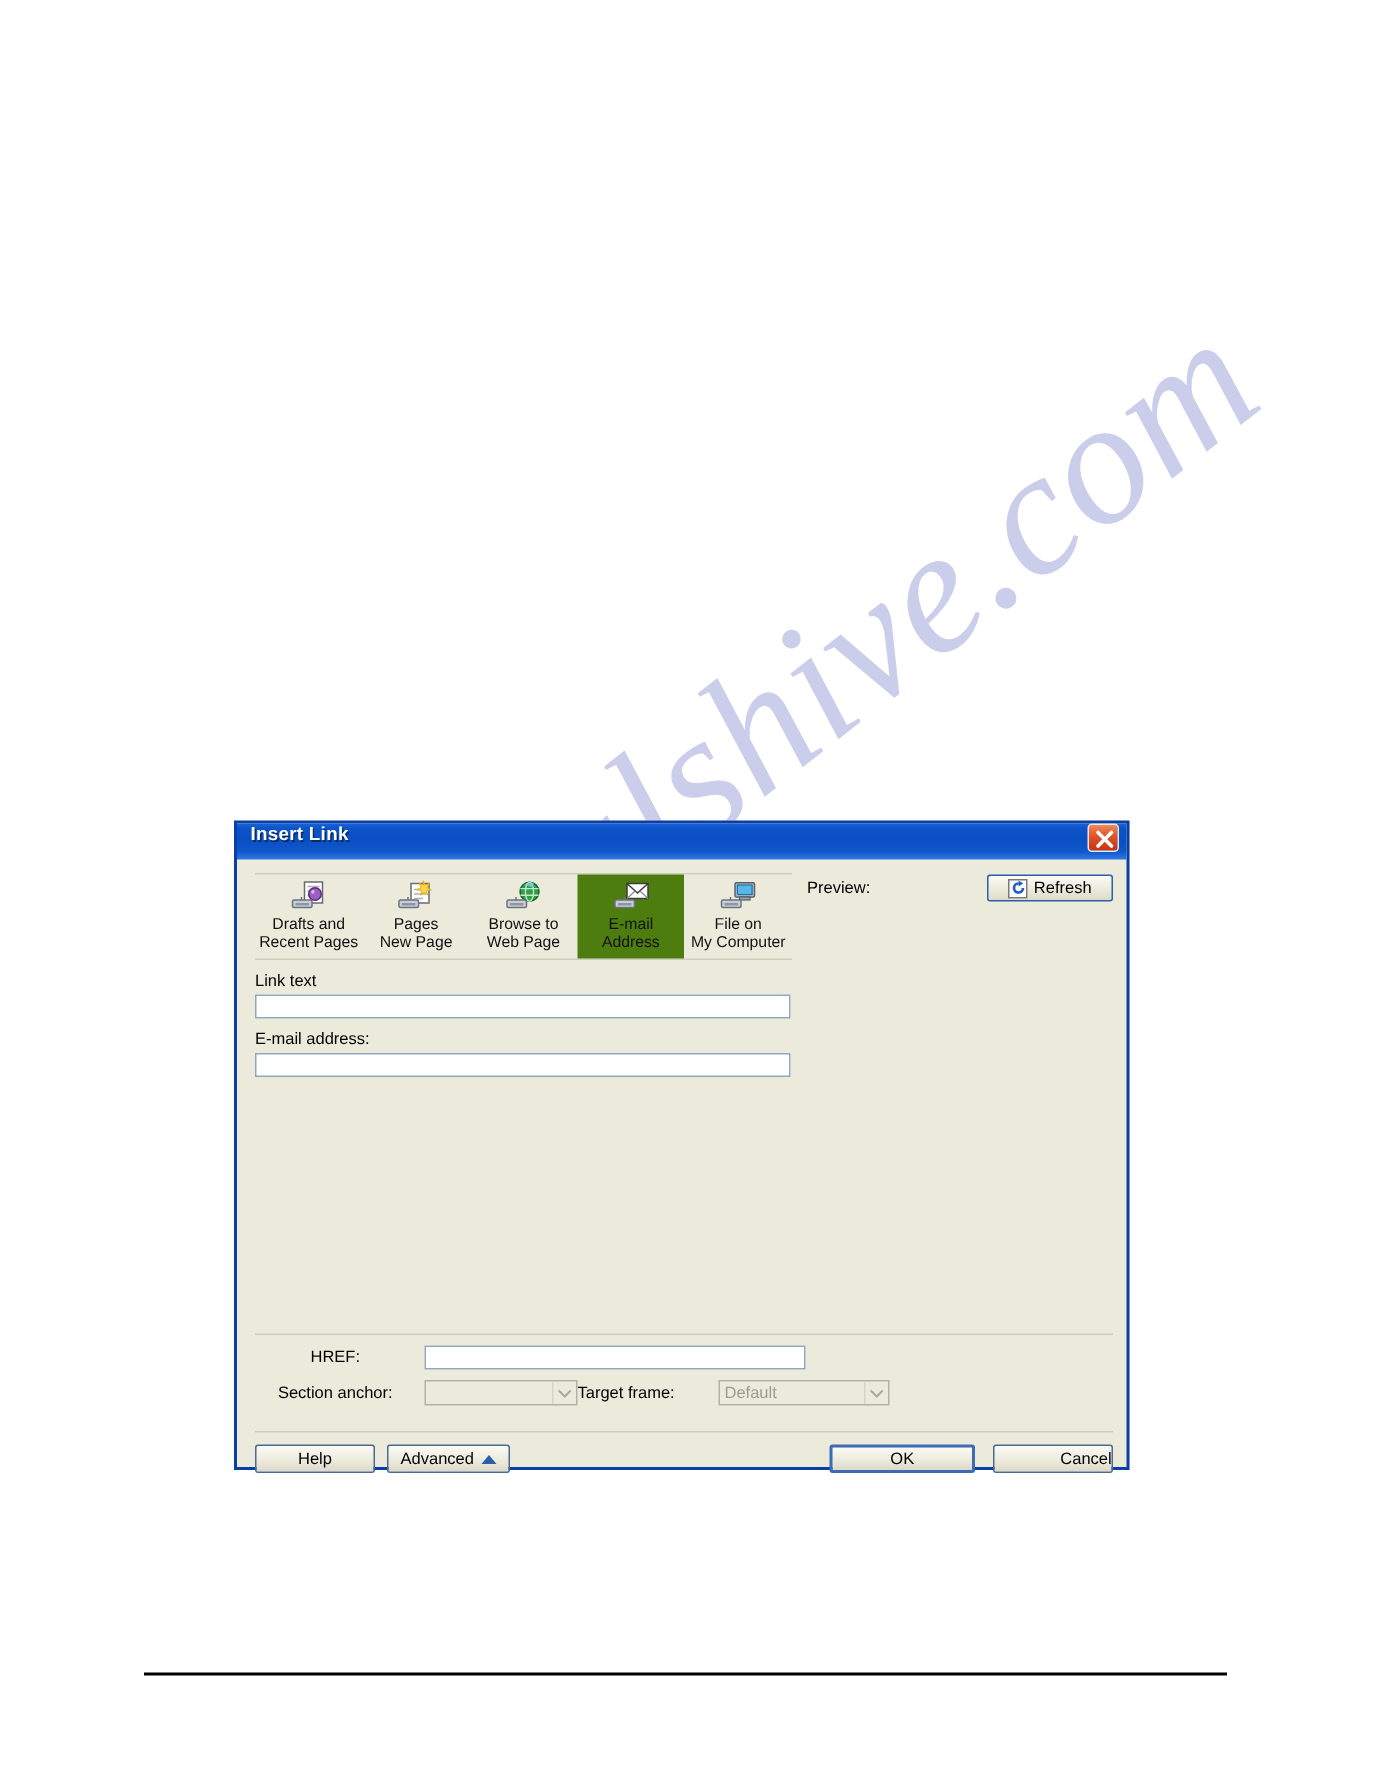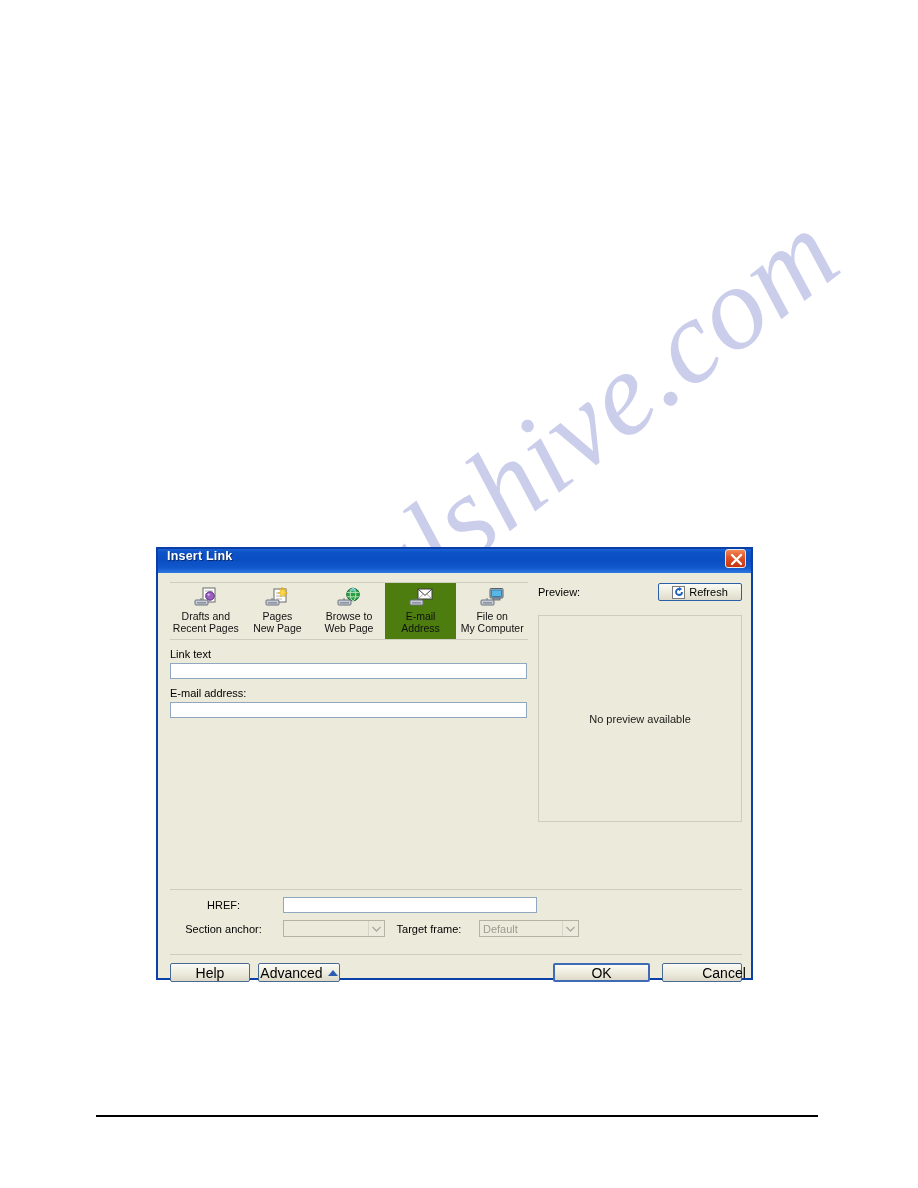--- a/index.html
+++ b/index.html
@@ -216,40 +216,40 @@
   .adv-row { display: flex; align-items: center; margin-bottom: 7px; }
   .adv-row-label {
     font-size: 11px;
     text-align: center;
     padding-right: 6px;
     box-sizing: border-box;
   }
   .href-label { width: 113px; }
   .href-input { width: 254px; height: 16px; }
   .anchor-label { width: 113px; }
-  .target-label { width: 88px; text-align: center; padding-right: 6px; font-size: 11px; }
+  .target-label { width: 88px; text-align: left; padding-right: 6px; font-size: 11px; }
   .combo {
     height: 17px;
     border: 1px solid #b6b2a3;
     background: #eceadb;
     display: flex; align-items: center;
     box-sizing: border-box;
     font-size: 11px;
     color: #9c9c90;
     padding-left: 3px;
     cursor: default;
   }
   .combo .combo-val { flex: 1; }
   .combo .combo-arrow {
     width: 15px; height: 15px;
     display:flex; align-items:center; justify-content:center;
     border-left: 1px solid #d8d5c6;
   }
   .anchor-combo { width: 102px; }
-  .target-combo { width: 100px; }
+  .target-combo { width: 114px; }
 
   
   .btn-sep {
     position: absolute;
     left: 12px; top: 381px;
     width: 572px; height: 1px;
     background: #cfcdbe;
   }
   .btn-row {
     position: absolute;
@@ -257,21 +257,21 @@
     width: 572px;
     display: flex;
     align-items: center;
   }
   .btn {
     height: 19px;
     border: 1px solid #4a6a93;
     border-radius: 2px;
     background: linear-gradient(180deg,#fbfbf6 0%, #edebdd 55%, #ddd9c9 100%);
     font-family: "Liberation Sans", sans-serif;
-    font-size: 14px;
+    font-size: 11px;
     color: #000;
     display:flex; align-items:center; justify-content:center;
     cursor: pointer;
     box-sizing: border-box;
     gap: 5px;
   }
   .btn-help { width: 80px; }
   .btn-advanced { width: 82px; margin-left: 8px; }
   .btn-ok {
     width: 97px;
@@ -396,23 +396,20 @@
         <div class="refresh-btn">
           <span class="refresh-icon">
             <svg width="10" height="10" viewBox="0 0 10 10">
               <path d="M8 5 A3 3 0 1 1 5 2" fill="none" stroke="#1f5fc0" stroke-width="1.8"></path>
               <path d="M5 0 L5 4 L8.2 2z" fill="#1f5fc0"></path>
             </svg>
           </span>
           <span>Refresh</span>
         </div>
       </div>
-      <div class="preview-box">
-        <span>No preview available</span>
-      </div>
     </div>
 
     <div class="adv-sep"></div>
 
     <div class="adv-area">
       <div class="adv-row">
         <div class="adv-row-label href-label">HREF:</div>
         <input class="text-input href-input" type="text" value="" style="">
       </div>
       <div class="adv-row">

